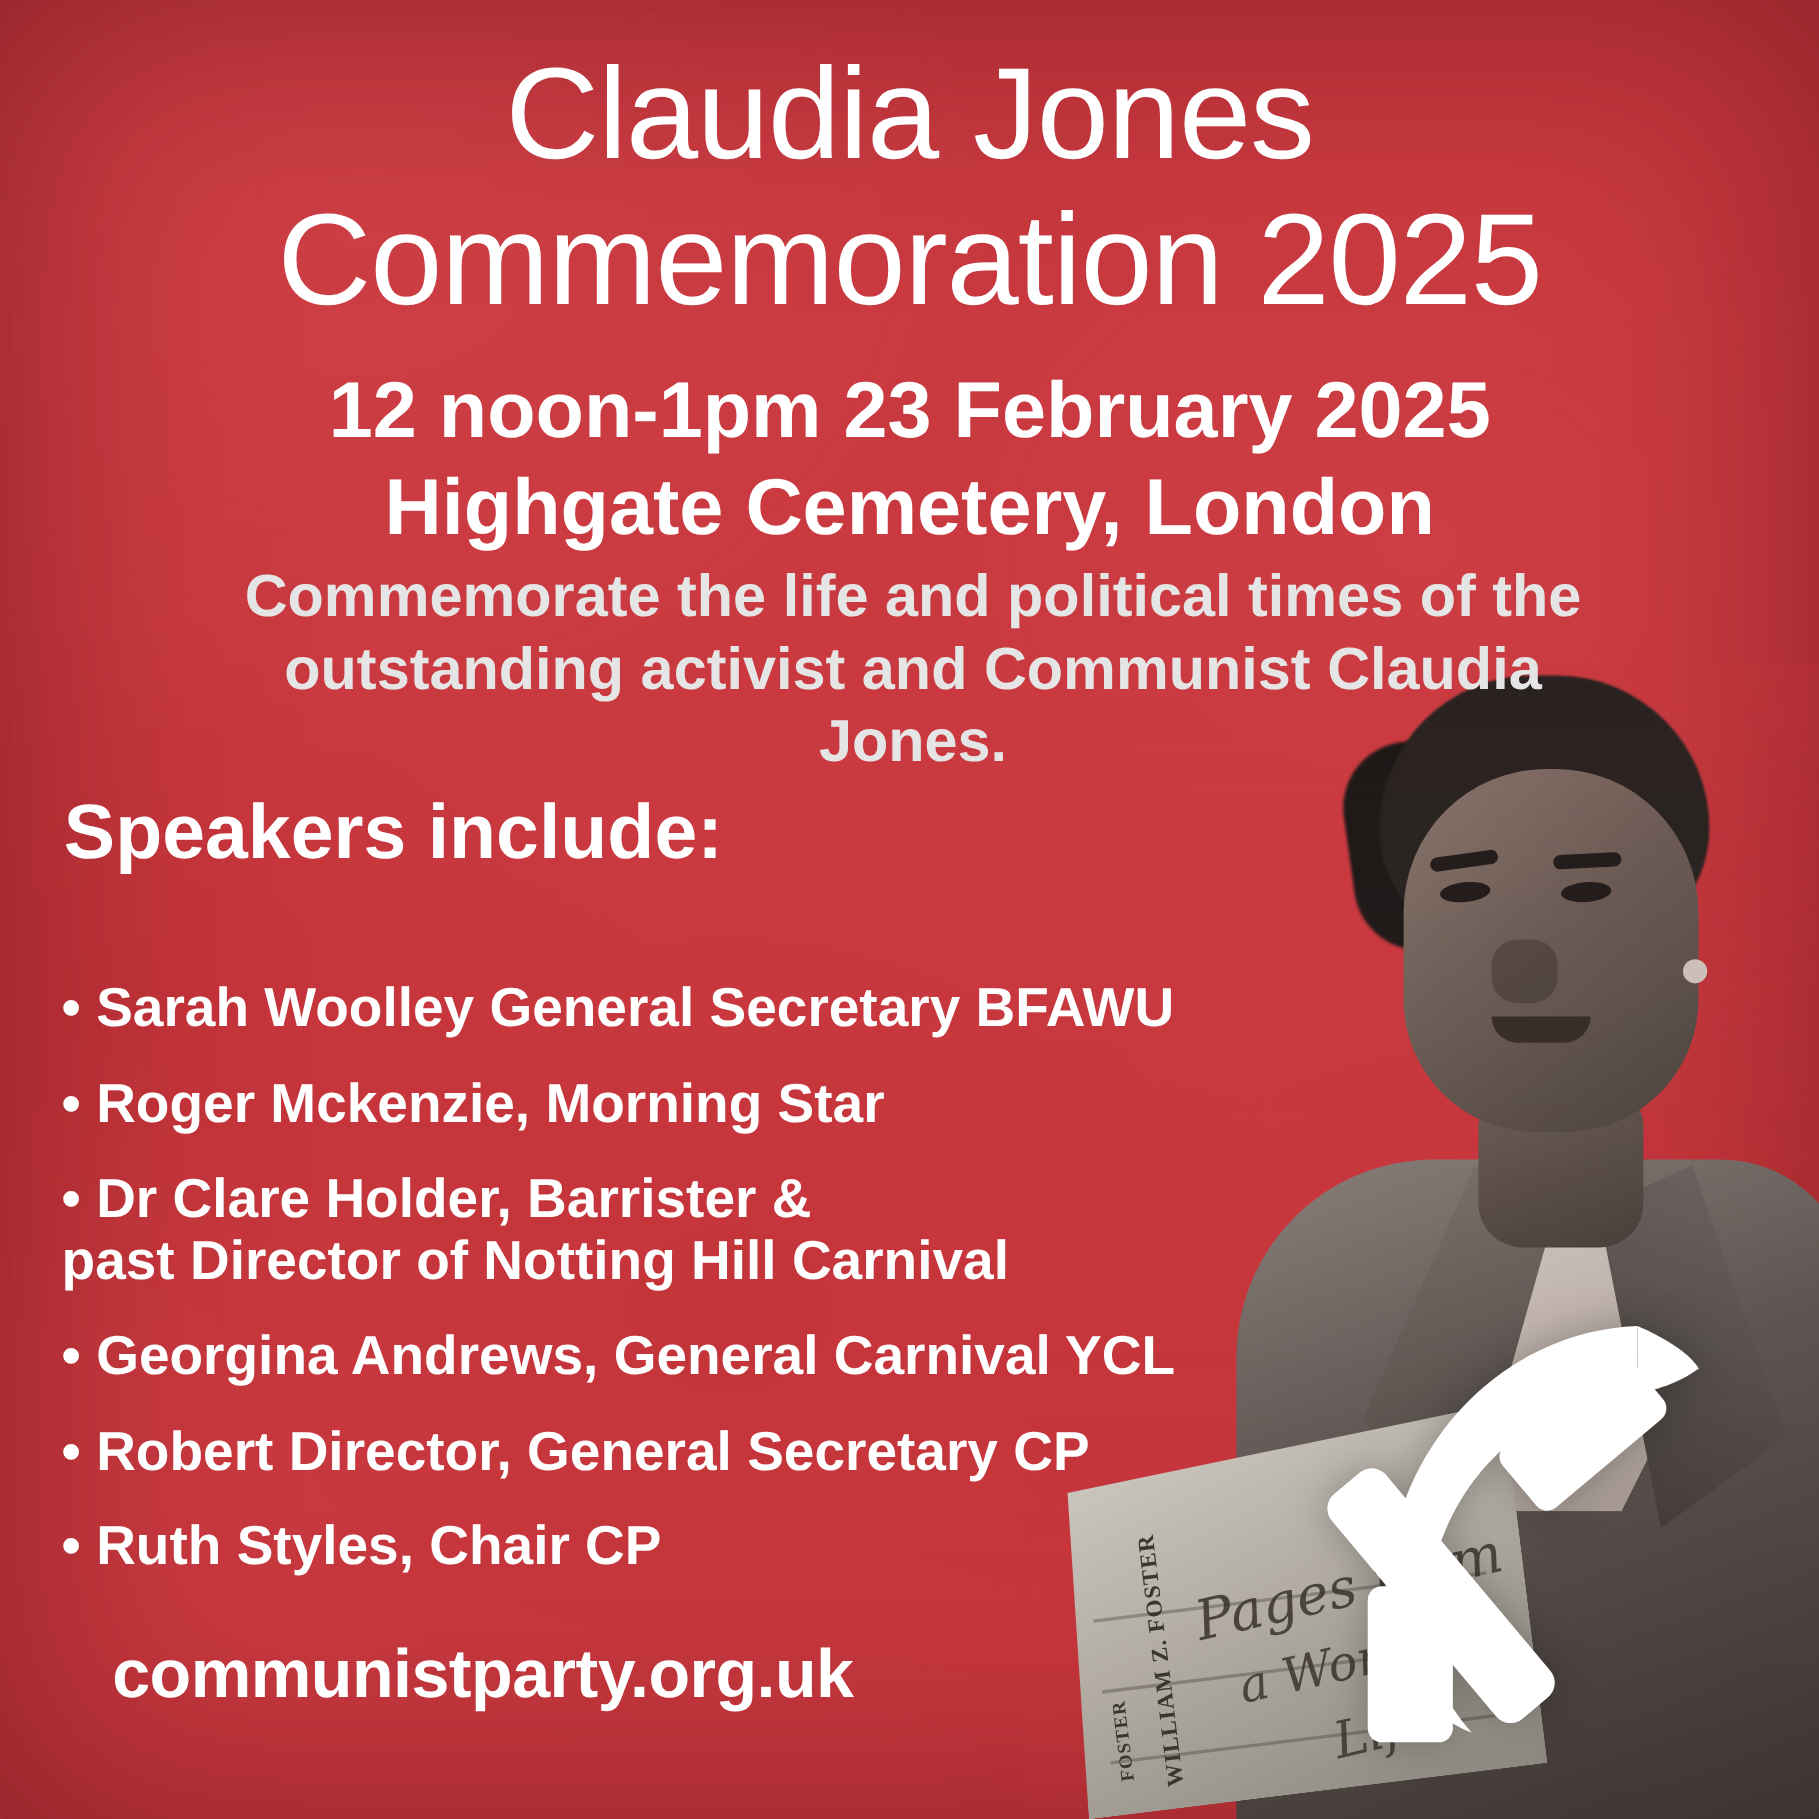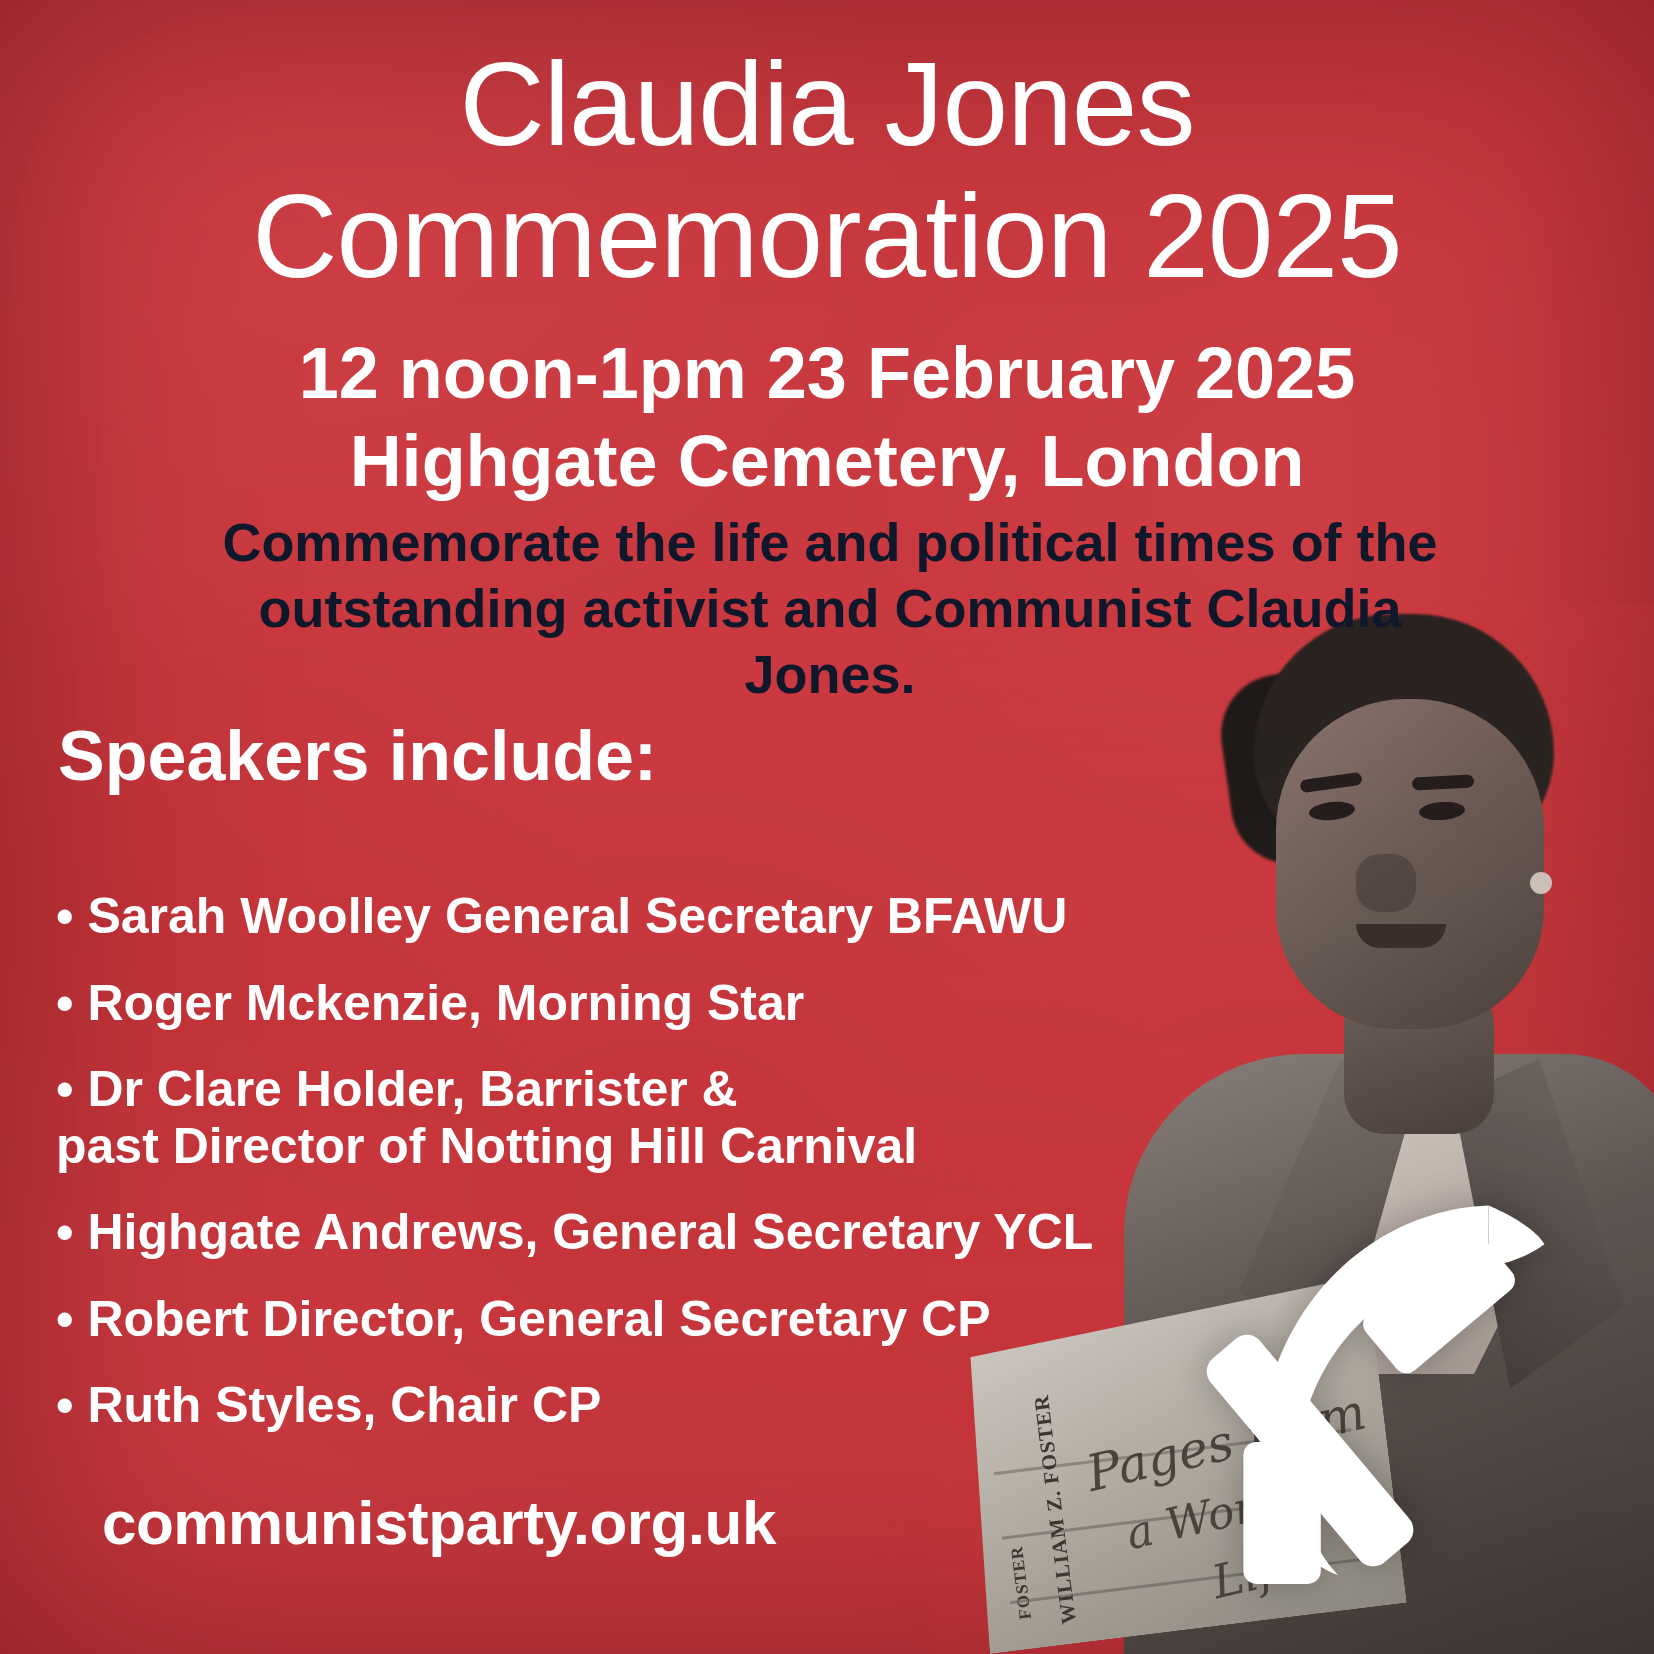--- a/index.html
+++ b/index.html
@@ -75,21 +75,21 @@
     font-size: 72px;
     line-height: 1.22;
   }
 
   .blurb {
     position: absolute;
     top: 510px;
     left: 215px;
     width: 1230px;
     text-align: center;
-    color: #0f172a;
+    color: #e5e5e5;
     font-weight: bold;
     font-size: 54px;
     line-height: 1.22;
   }
 
   .speakers-head {
     position: absolute;
     top: 716px;
     left: 58px;
     color: #ffffff;
@@ -386,20 +386,20 @@
     <div class="datetime" style="white-space: pre-line;">12 noon-1pm 23 February 2025
 Highgate Cemetery, London</div>
     <div class="blurb">Commemorate the life and political times of the outstanding activist and Communist Claudia Jones.</div>
     <div class="speakers-head">Speakers include:</div>
 
     <ul class="speakers-list">
       <li class="speaker" style="white-space: pre-line;">•  Sarah Woolley General Secretary BFAWU</li>
       <li class="speaker" style="white-space: pre-line;">• Roger Mckenzie, Morning Star</li>
       <li class="speaker" style="white-space: pre-line;">• Dr Clare Holder, Barrister &amp;
 past Director of Notting Hill Carnival</li>
-      <li class="speaker" style="white-space: pre-line;">• Highgate Andrews, General Secretary YCL</li>
+      <li class="speaker" style="white-space: pre-line;">• Georgina Andrews, General Carnival YCL</li>
       <li class="speaker" style="white-space: pre-line;">• Robert Director, General Secretary CP</li>
       <li class="speaker" style="white-space: pre-line;">• Ruth Styles, Chair CP</li>
     </ul>
 
     <div class="website">communistparty.org.uk</div>
   </div>
 </div>
 
 </body></html>

